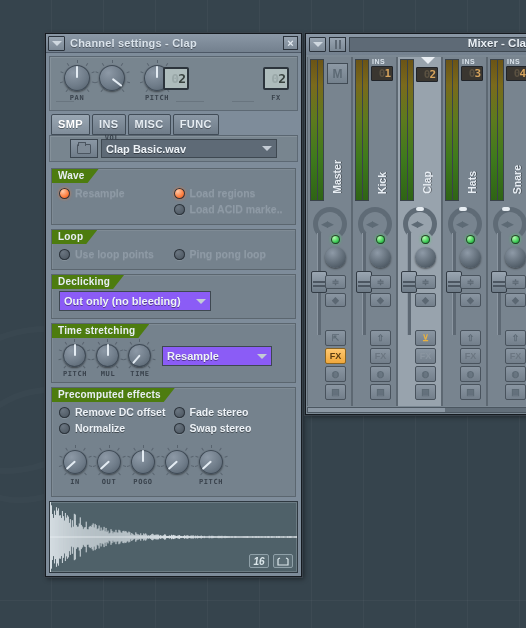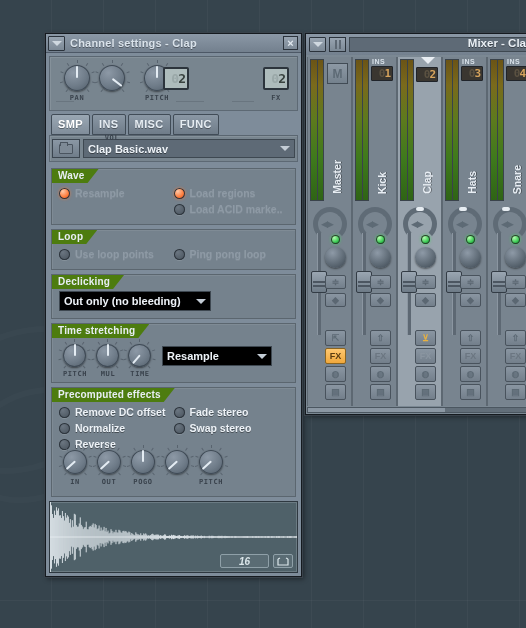--- a/index.html
+++ b/index.html
@@ -151,21 +151,21 @@
     border-radius:2px 2px 0 0;
     text-shadow:0 1px 0 rgba(0,0,0,0.35);
     letter-spacing:0.4px;
   }
   .tab.active {
     background:linear-gradient(#9aa7b3,#808d9a);
     color:#fff;
   }
 
   
-  .filerow { display:flex; align-items:center; gap:3px; padding:3px 2px; }
+  .filerow { display:flex; align-items:center; gap:3px; padding:3px 20px; }
   .folder-btn {
     width:28px; height:19px;
     background:linear-gradient(#8a97a4,#707d8a);
     border:1px solid #3b454f;
     display:flex; align-items:center; justify-content:center;
   }
   .folder-ico {
     width:14px; height:10px;
     border:1px solid #4a545f;
     background:#7e8a96;
@@ -231,21 +231,21 @@
   .opt-lab {
     font-size:10.5px; font-weight:bold; color:#edf2f7;
     text-shadow:0 1px 0 rgba(0,0,0,0.4);
     white-space:nowrap;
   }
   .opt.dis .opt-lab { color:#8e9aa5; text-shadow:0 1px 0 rgba(255,255,255,0.07); }
 
   
   .combo {
     height:20px;
-    background:#000000;
+    background:#8b5cf6;
     border:1px solid #3e4851;
     display:flex; align-items:center; justify-content:space-between;
     padding:0 4px;
     color:#eef3f8; font-size:11px; font-weight:bold;
     text-shadow:0 1px 0 rgba(0,0,0,0.4);
   }
 
   
   .wavebox {
     position:absolute; left:3px; right:3px; bottom:3px; height:72px;
@@ -254,21 +254,21 @@
     box-shadow:inset 0 0 0 1px #6b7b83;
     overflow:hidden;
   }
   .wave-badge {
     position:absolute; right:28px; bottom:4px;
     min-width:20px; height:14px;
     background:#5a6c74; border:1px solid #8fa0a8;
     border-radius:2px;
     color:#dbe6ea; font-size:10px; font-style:italic; font-weight:bold;
     display:flex; align-items:center; justify-content:center;
-    padding:0 18px;
+    padding:0 3px;
   }
   .wave-btn {
     position:absolute; right:4px; bottom:4px;
     width:20px; height:14px;
     background:#5a6c74; border:1px solid #8fa0a8;
     border-radius:2px;
     display:flex; align-items:center; justify-content:center;
   }
 
   
@@ -678,24 +678,20 @@
         <div class="group-cap">Precomputed effects</div>
         <div class="opts">
           <div class="optcol">
             <div class="opt">
               <span class="radio"></span>
               <span class="opt-lab">Remove DC offset</span>
             </div>
             <div class="opt">
               <span class="radio"></span>
               <span class="opt-lab">Normalize</span>
-            </div>
-            <div class="opt">
-              <span class="radio"></span>
-              <span class="opt-lab">Reverse</span>
             </div>
           </div>
           <div class="optcol">
             <div class="opt">
               <span class="radio"></span>
               <span class="opt-lab">Fade stereo</span>
             </div>
             <div class="opt">
               <span class="radio"></span>
               <span class="opt-lab">Swap stereo</span>

